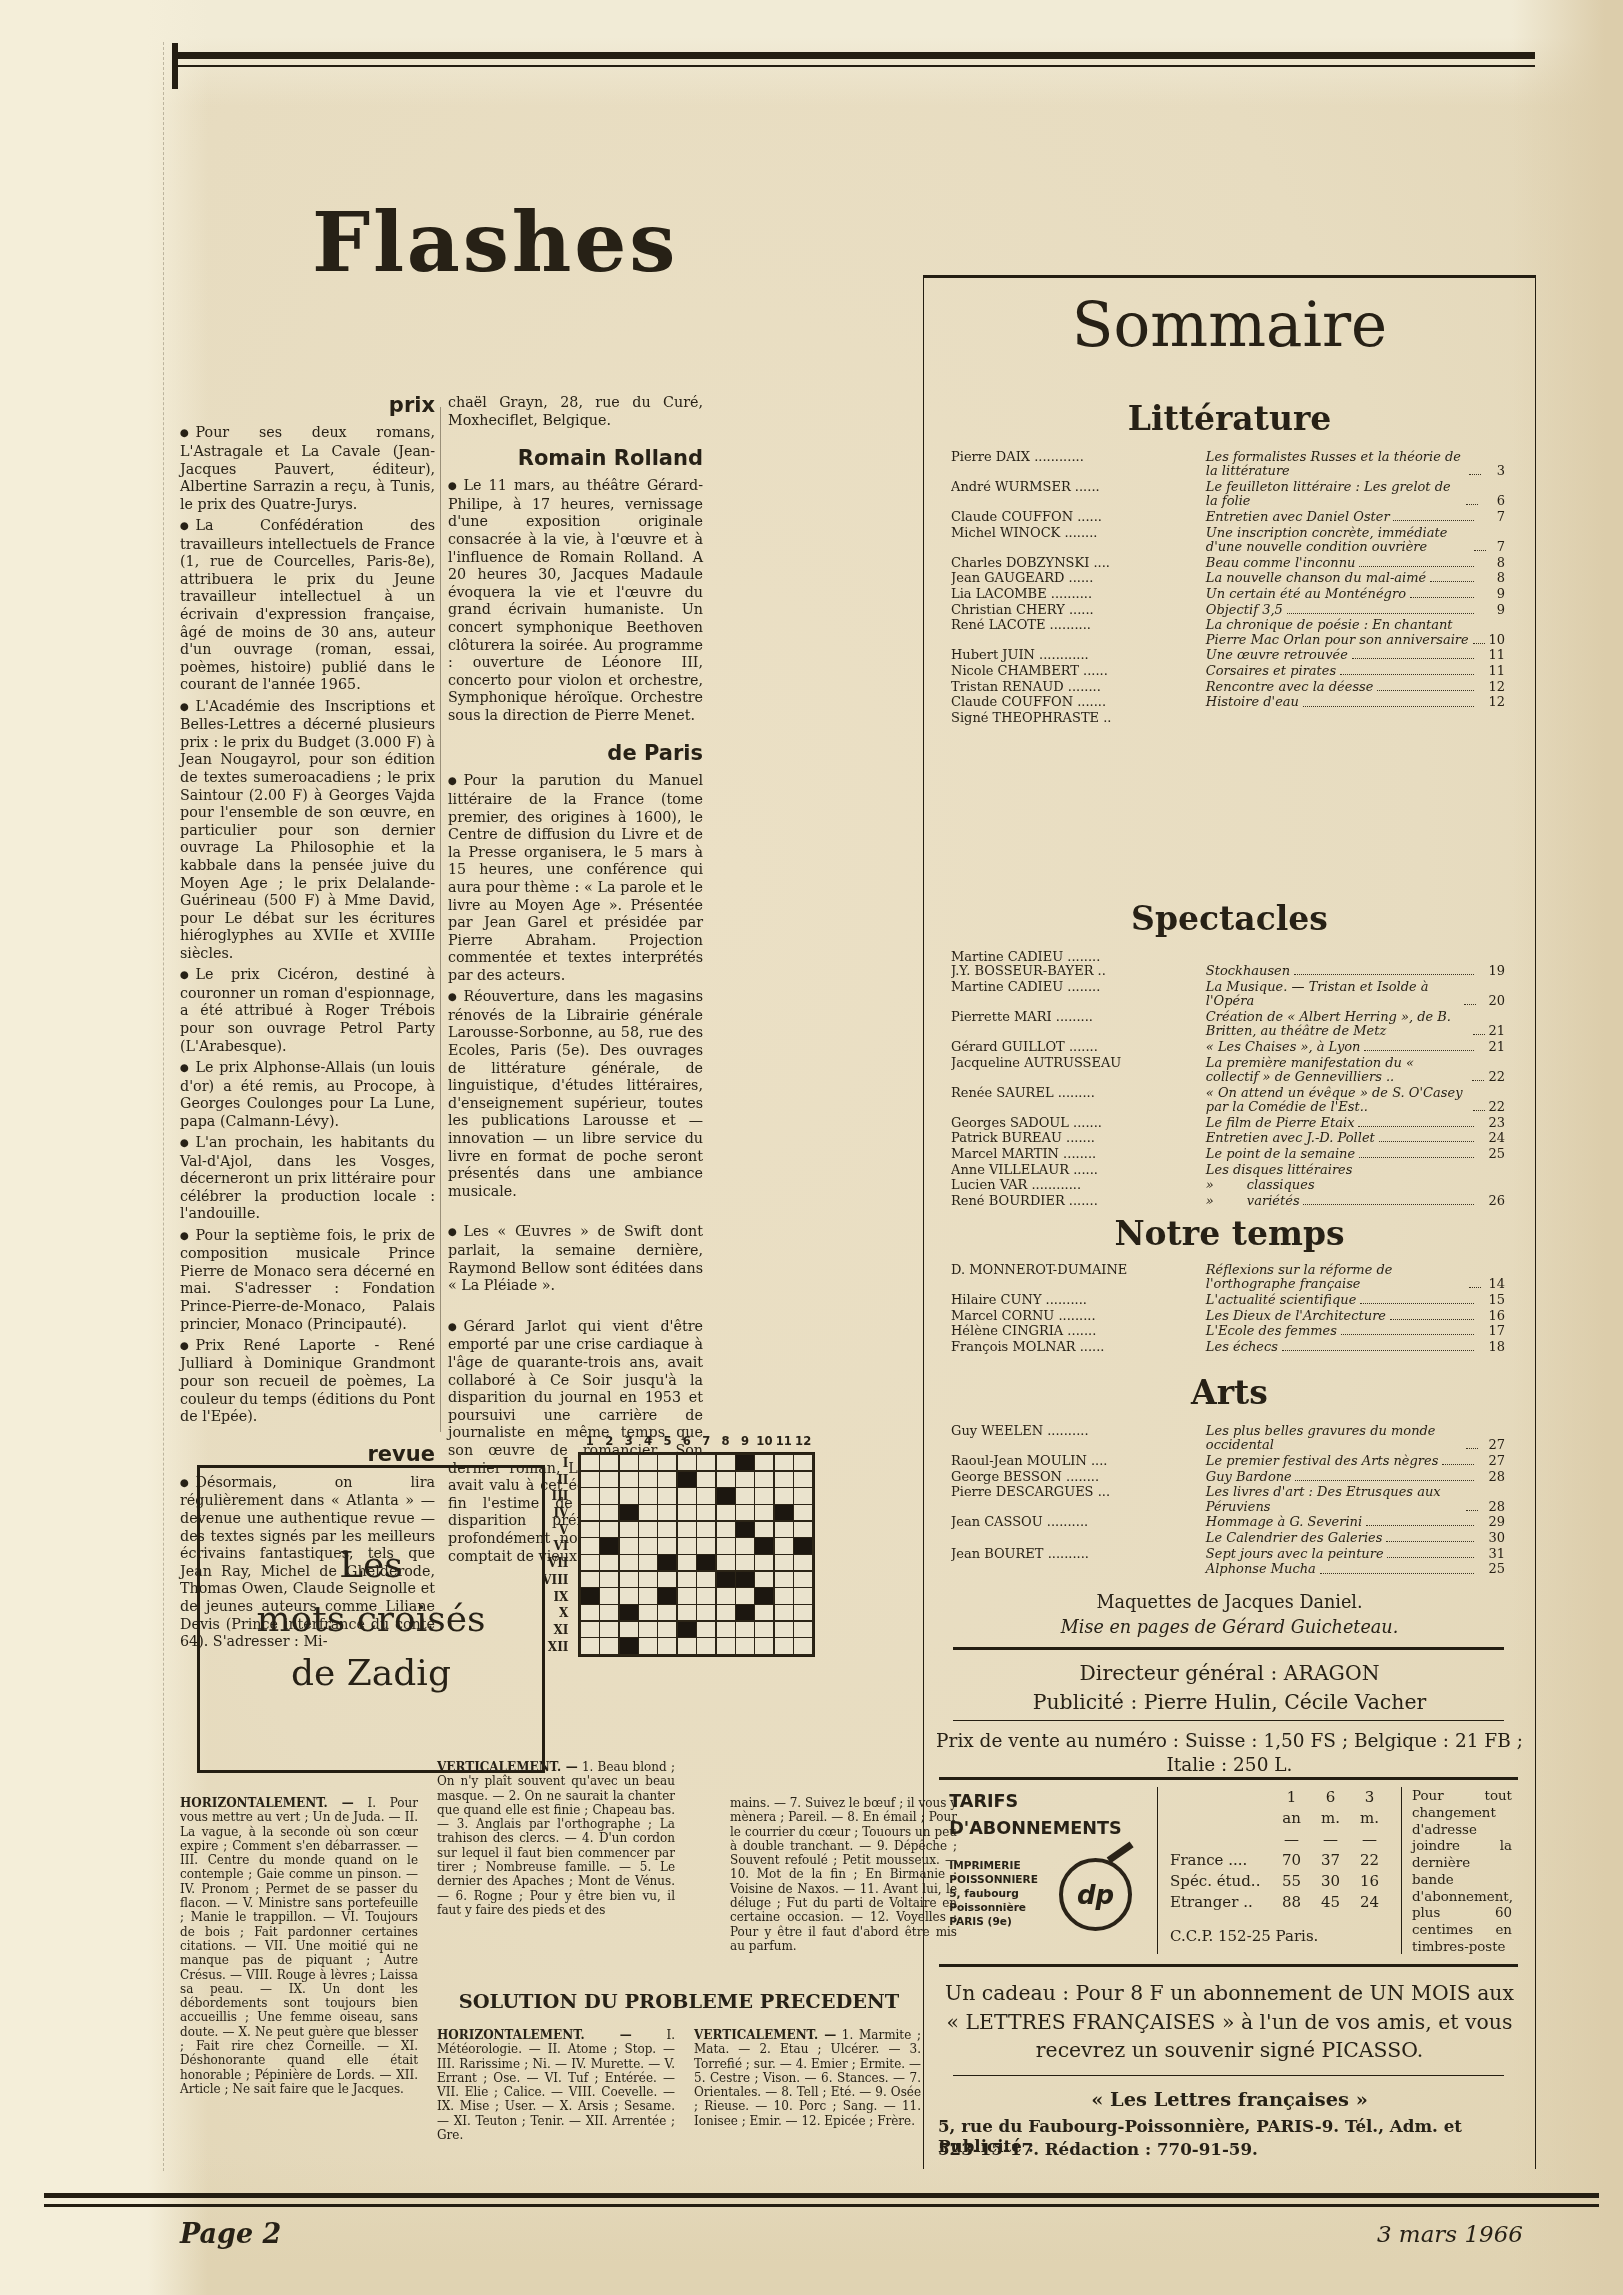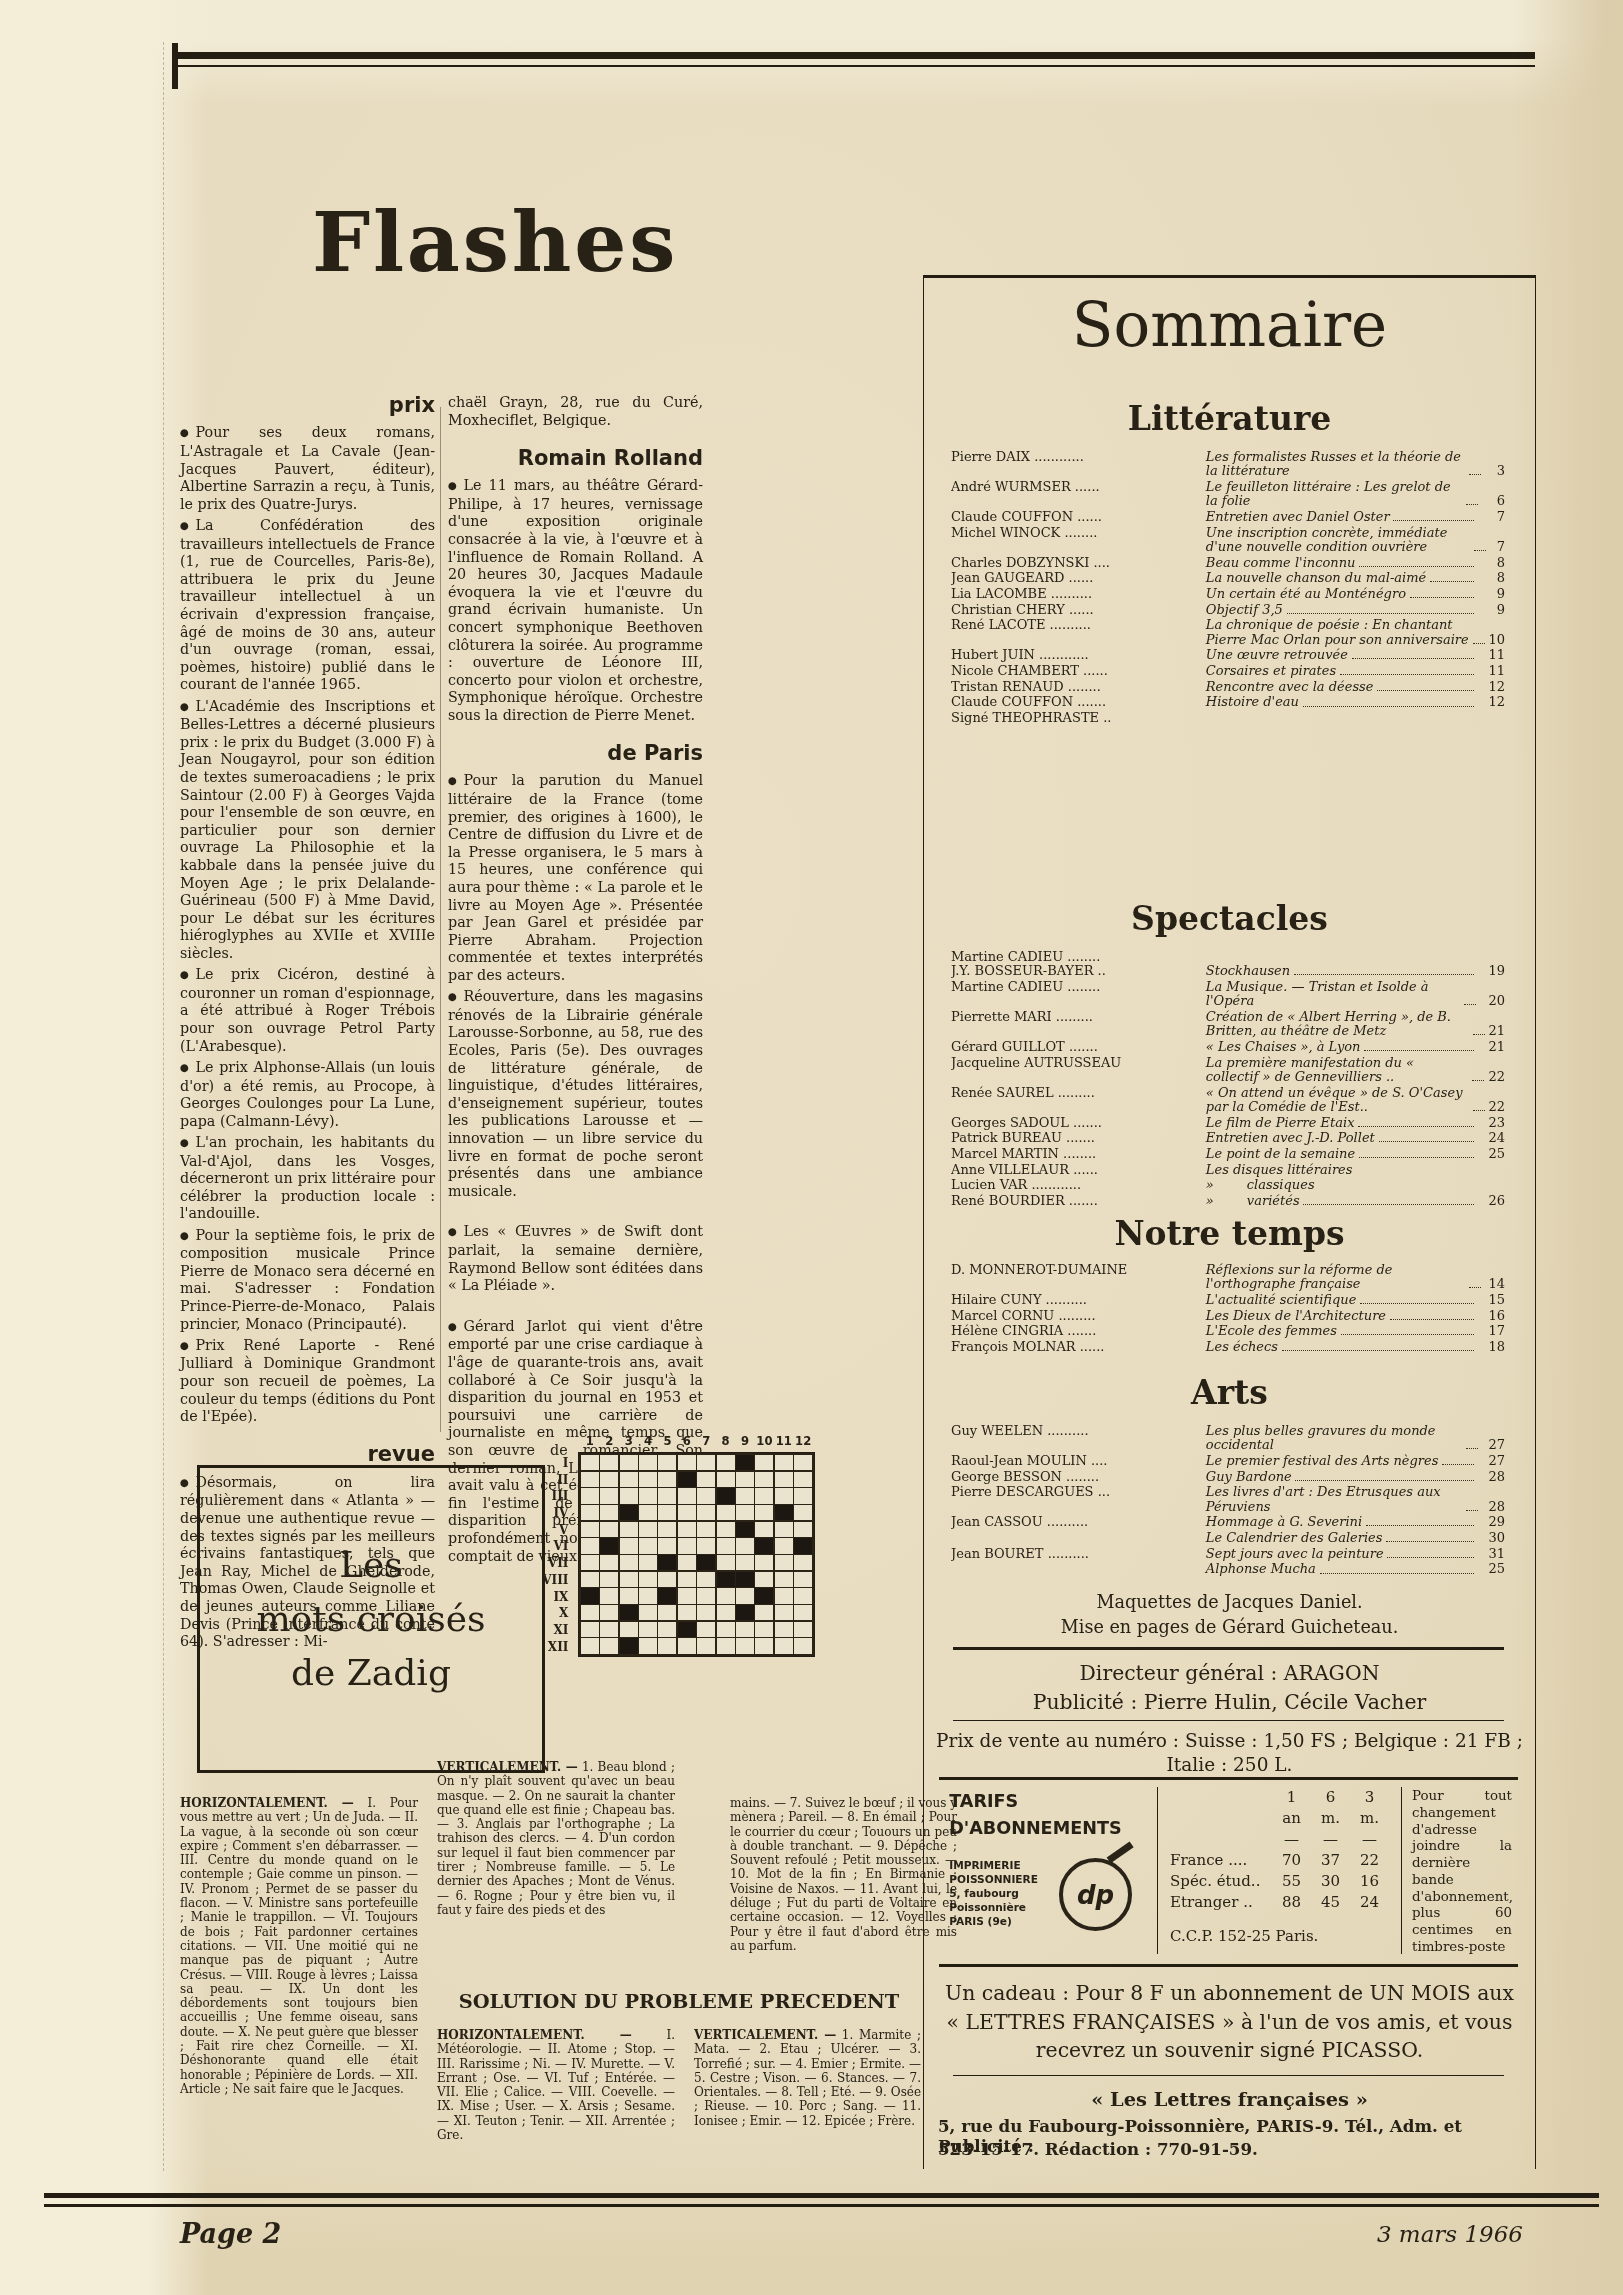--- a/index.html
+++ b/index.html
@@ -835,21 +835,21 @@
           </div>
           <div class="toc-right">
             <span class="toc-title">Alphonse Mucha</span>
             <span class="lead"></span>
             <span class="toc-page">25</span>
           </div>
         </div>
       </div>
 
     <div class="abs cent" style="top:1314px;font-size:17.6px;">Maquettes de Jacques Daniel.</div>
-    <div class="abs cent" style="top:1339px;font-size:17.6px;">Mise en pages de Gérard Guicheteau.</div>
+    <div class="abs cent" style="top:1339px;font-size:17.6px;font-style:italic;">Mise en pages de Gérard Guicheteau.</div>
     <div class="abs hr rule" style="top:1369px;height:2.8px;"></div>
     <div class="abs cent" style="top:1383px;font-size:20.4px;">Directeur général : ARAGON</div>
     <div class="abs cent" style="top:1412px;font-size:20.4px;">Publicité : Pierre Hulin, Cécile Vacher</div>
     <div class="abs hr rule" style="top:1442px;height:1.4px;"></div>
     <div class="abs cent" style="top:1452px;font-size:18.5px;">Prix de vente au numéro : Suisse : 1,50 FS ; Belgique : 21 FB ;</div>
     <div class="abs cent" style="top:1476px;font-size:18.5px;">Italie : 250 L.</div>
 
     <div class="abs tarifs">
       <div class="abs" style="left:10.2px;top:8.3px;width:199px;">
         <div class="t-head">TARIFS</div>

